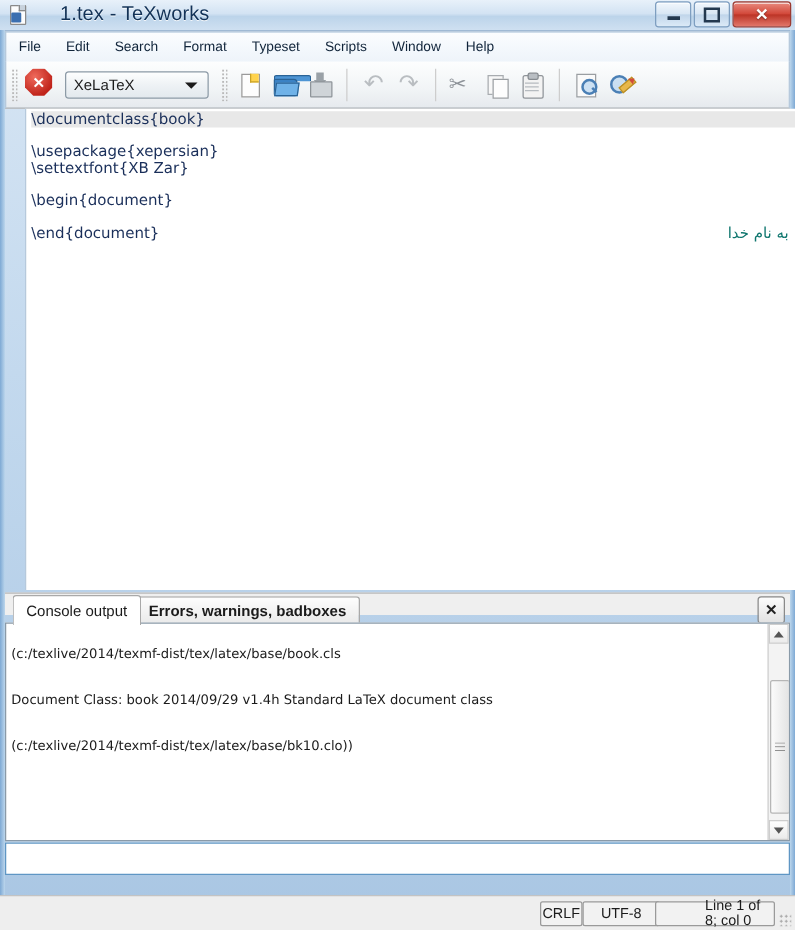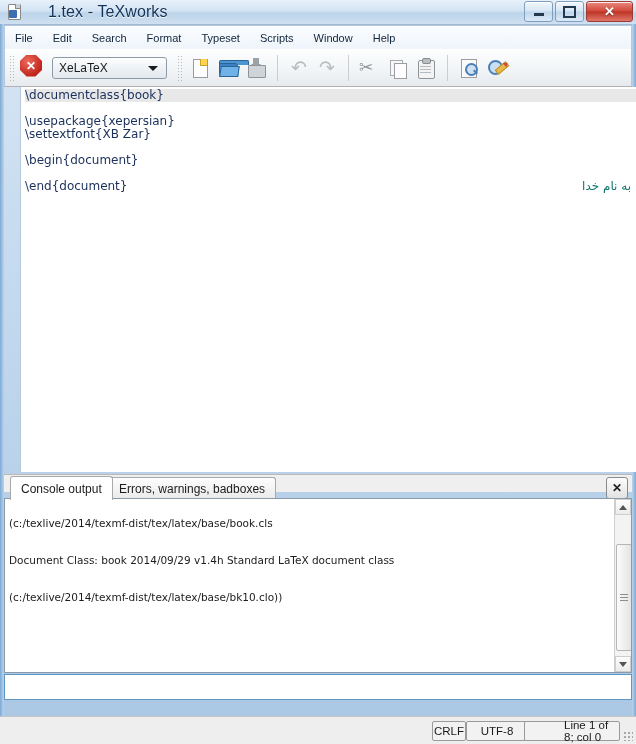--- a/index.html
+++ b/index.html
@@ -176,21 +176,21 @@
   .tab {
     position: absolute; top: 2px; height: 22px; display: flex; align-items: center;
     padding: 0 10px; font-size: 12px; color: #1b1b1b;
     border: 1px solid #a9a9a9; border-bottom: none;
     border-radius: 3px 3px 0 0;
   }
   .tab.active {
     left: 6px; background: #ffffff; z-index: 2; top: 1px; height: 23px;
   }
   .tab.inactive {
-    left: 104px; background: linear-gradient(180deg,#fdfdfd,#e9e9e9);
+    left: 104px; background: linear-gradient(180deg,#fdfdfd,#e9e9e9); font-weight: bold;
   }
   .tabclose {
     position: absolute; right: 4px; top: 2px; width: 20px; height: 20px;
     border: 1px solid #8a8a8a; border-radius: 3px;
     background: linear-gradient(180deg,#fcfcfc,#e2e2e2);
     display: flex; align-items: center; justify-content: center;
     font-size: 12px; color: #222; font-weight: bold;
   }
   .console-box {
     position: absolute; left: 0; top: 24px; width: 628px; height: 175px;

